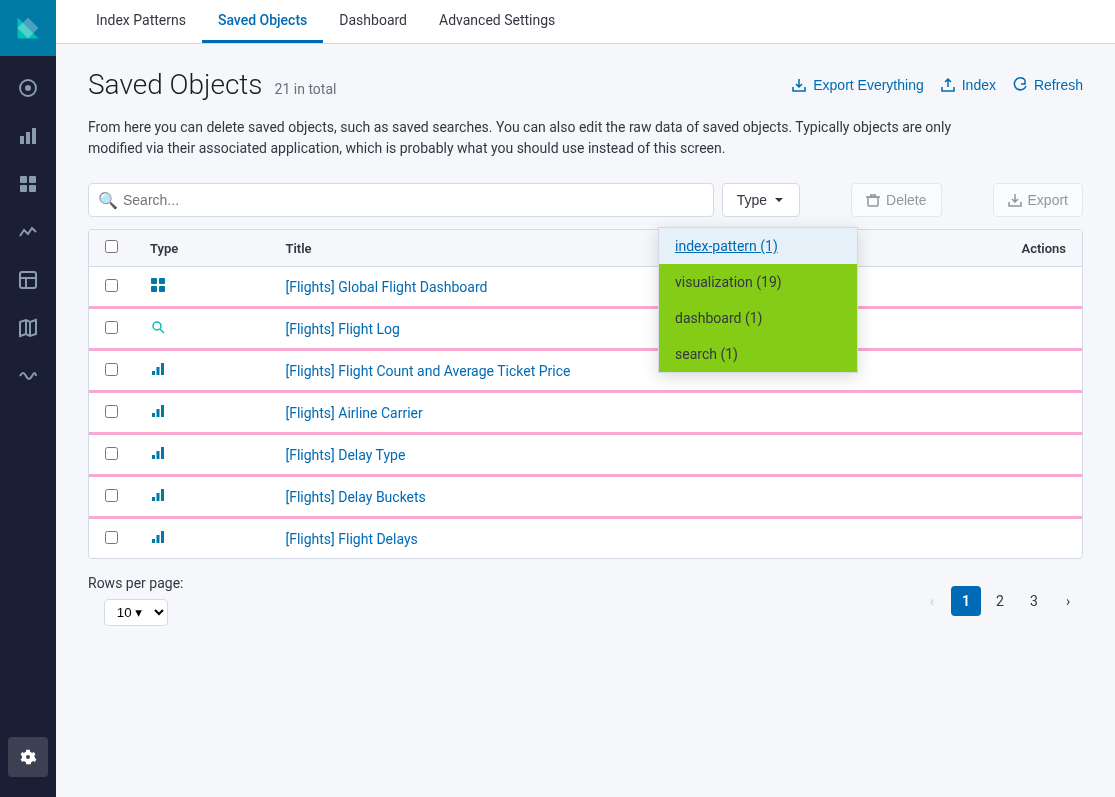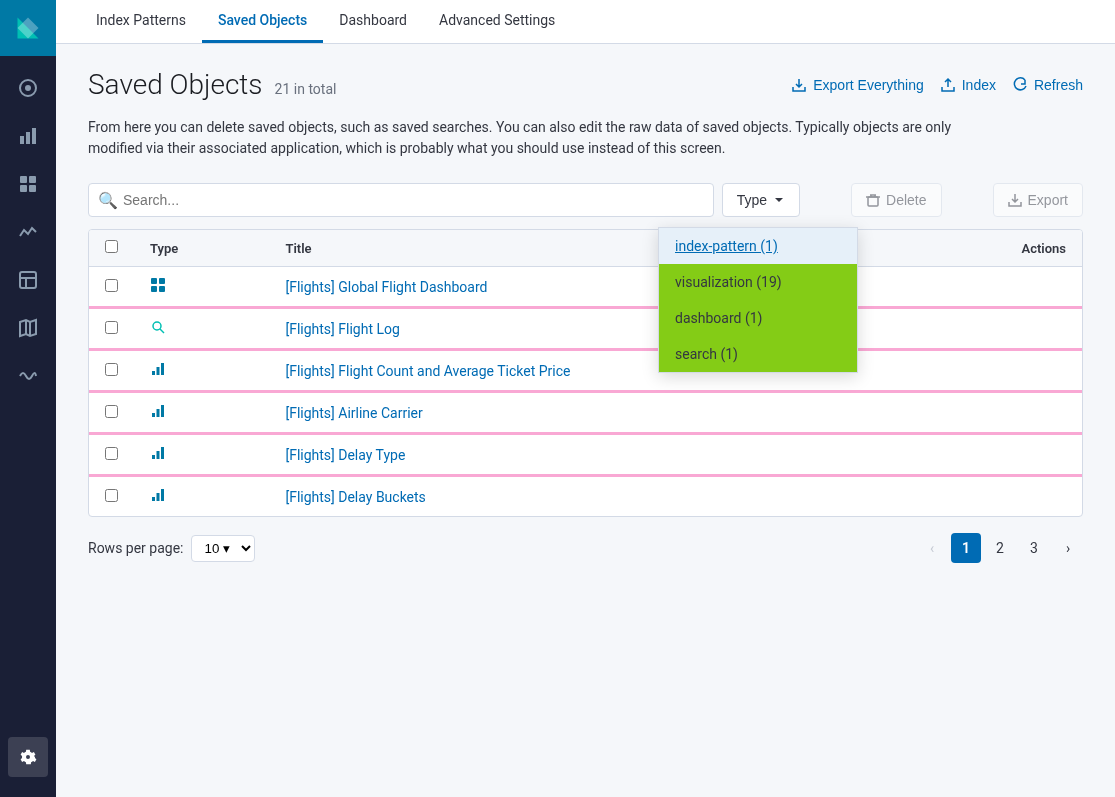--- a/index.html
+++ b/index.html
@@ -254,20 +254,21 @@
       align-items: center;
       justify-content: space-between;
       margin-top: 16px;
       font-size: 14px;
       color: #343741;
     }
     .rows-per-page {
       display: flex;
       align-items: center;
       gap: 8px;
+      flex-direction: column;
     }
     .rows-select {
       border: 1px solid #d3dae6;
       border-radius: 4px;
       padding: 4px 8px;
       background: #fff;
       cursor: pointer;
     }
     .pagination-pages {
       display: flex;
@@ -541,20 +542,36 @@
                     <rect x="6.5" y="6" width="3" height="8"></rect>
                     <rect x="11" y="2" width="3" height="12"></rect>
                   </svg>
                 </span>
     </td>
     <td>
       <a class="row-link">[Flights] Delay Buckets</a>
     </td>
     <td class="col-actions"></td>
   </tr>
+            <tr>
+    <td class="col-check"><input type="checkbox" style=""></td>
+    <td>
+      <span class="type-icon visualization">
+                  <svg width="16" height="16" viewBox="0 0 16 16" fill="#0079a5">
+                    <rect x="2" y="10" width="3" height="4"></rect>
+                    <rect x="6.5" y="6" width="3" height="8"></rect>
+                    <rect x="11" y="2" width="3" height="12"></rect>
+                  </svg>
+                </span>
+    </td>
+    <td>
+      <a class="row-link">[Flights] Flight Delays</a>
+    </td>
+    <td class="col-actions"></td>
+  </tr>
           </tbody>
       </table>
     </div>
 
     <div class="pagination-bar">
       <div class="rows-per-page">
         <span>Rows per page:</span>
         <select class="rows-select">
           <option>10 ▾</option>
           <option>25</option>

